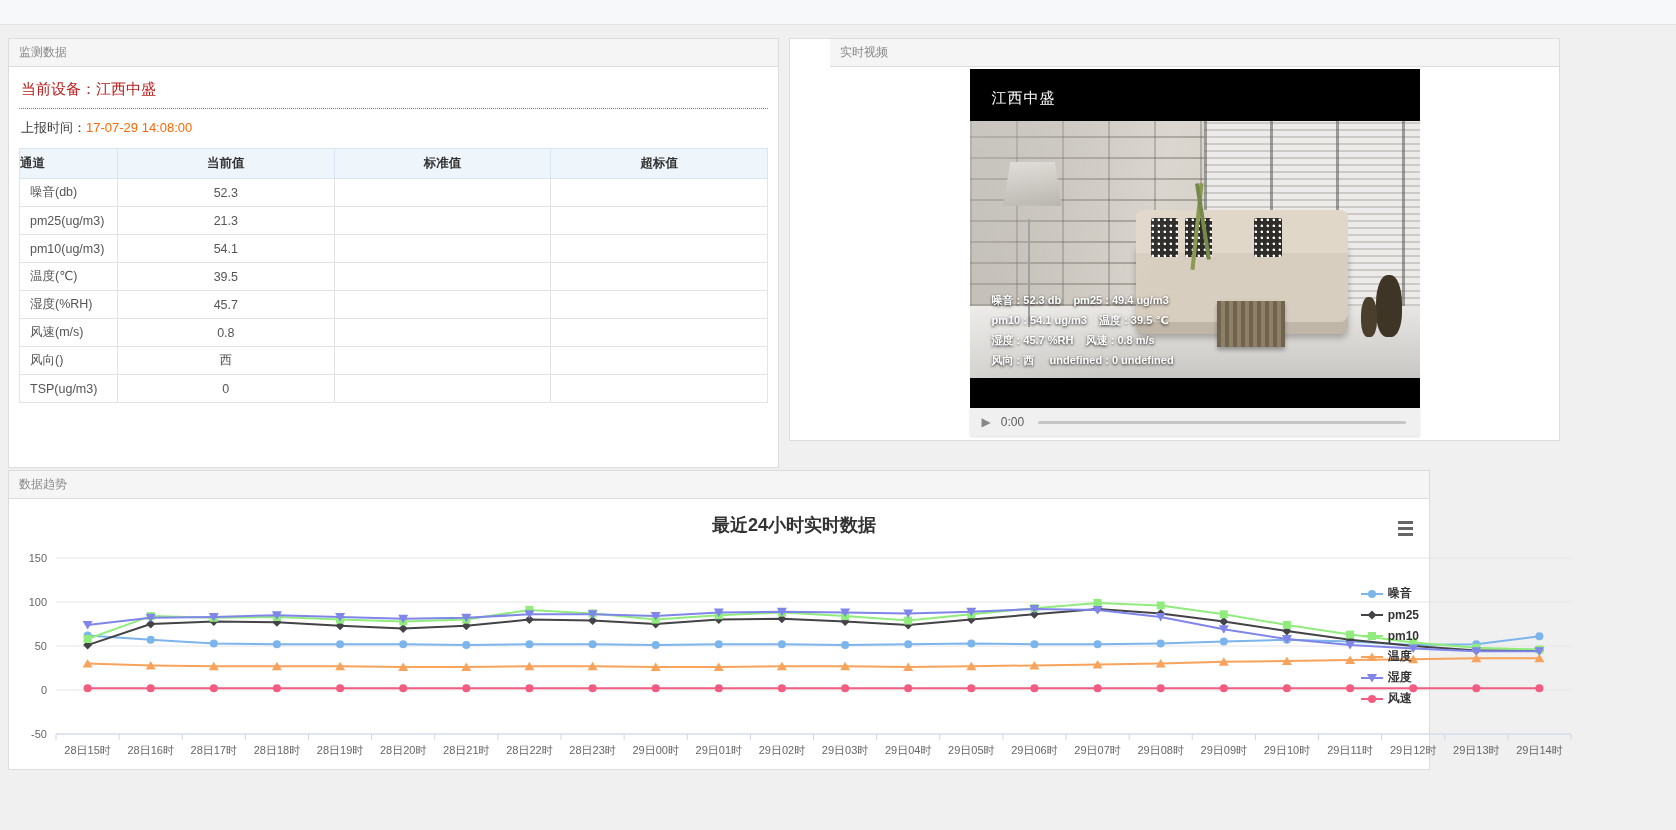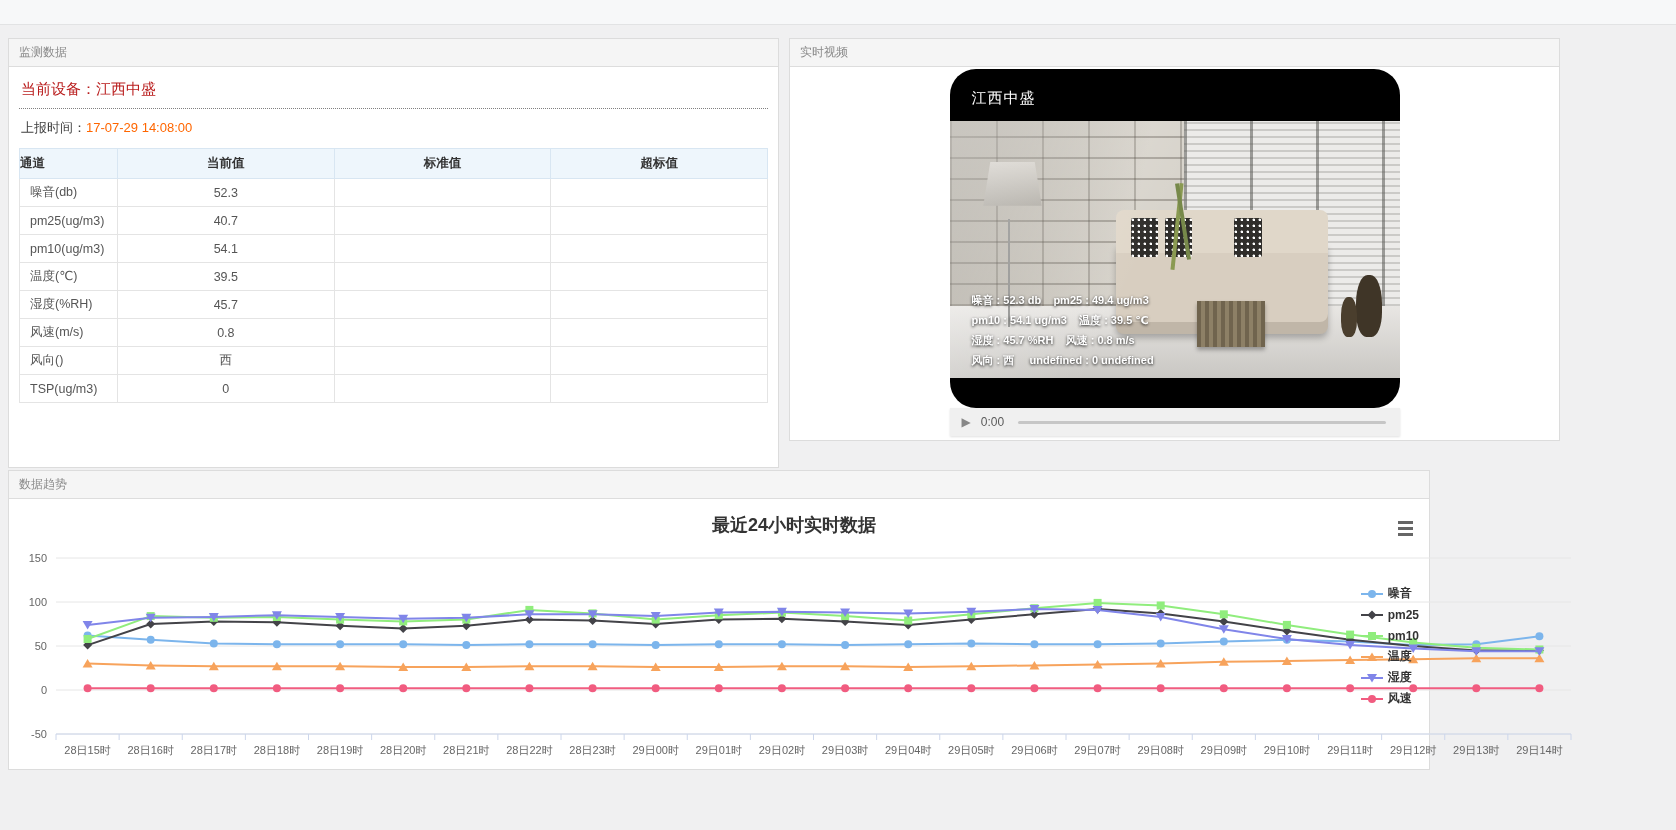--- a/index.html
+++ b/index.html
@@ -2,35 +2,35 @@
 <html><head>
 <meta charset="utf-8">
 <style>
   * { margin:0; padding:0; box-sizing:border-box; }
   html,body { width:1676px; height:830px; }
   body { background:#f0f0f1; font-family:"Liberation Sans","DejaVu Sans",sans-serif; position:relative; overflow:hidden; }
   .topbar { position:absolute; left:0; top:0; width:1676px; height:25px; background:#f7f8f9; border-bottom:1px solid #e2e3e4; }
   .panel { position:absolute; background:#fff; border:1px solid #dcdcdc; }
   .panel-header { height:28px; line-height:27px; background:#f5f5f5; border-bottom:1px solid #dddddd; color:#8a8a8a; font-size:12px; padding-left:10px; }
   .panel1 { left:8px; top:38px; width:771px; height:430px; }
-  .panel2 { left:789px; top:38px; width:771px; height:403px; }
+  .panel2 { left:789px; top:38px; width:771px; height:403px;padding-left:40px; }
   .panel3 { left:8px; top:470px; width:1422px; height:300px; }
   .p1-body { padding:6px 10px; }
   .device-line { font-size:15px; color:#b91c1c; padding:7px 2px 9px 2px; border-bottom:1px dotted #808080; }
   .report-line { font-size:13px; color:#404040; padding:10px 2px 8px 2px; }
   .report-line .val { color:#ff6600; }
   table.mon { width:100%; border-collapse:collapse; margin-top:3px; font-size:12.5px; table-layout:fixed; }
   table.mon col.c1 { width:98px; }
   table.mon th { background:#eef6fc; border:1px solid #d8e6f2; height:30px; font-weight:bold; color:#333; }
   table.mon th:first-child { text-align:left; }
   table.mon td { border:1px solid #e4e4e4; height:28px; color:#555; padding:0 10px; }
   table.mon td.center { text-align:center; padding:0; }
   
   .video-wrap { width:450px; margin:2px auto 0 auto; }
-  .video-screen { position:relative; width:450px; height:339px; background:#000; overflow:hidden;border-radius:26px; }
+  .video-screen { position:relative; width:450px; height:339px; background:#000; overflow:hidden; }
   .video-title { position:absolute; left:22px; top:20px; color:#fff; font-size:15px; letter-spacing:1px; z-index:5; }
   .scene { position:absolute; left:0; top:52px; width:450px; height:257px; background:linear-gradient(#b9b6b0,#e4e2de 55%,#d8d6d2); }
   .stone-wall { position:absolute; left:0; top:0; width:53%; height:72%;
     background:
       repeating-linear-gradient(90deg, rgba(70,64,55,.28) 0 2px, rgba(0,0,0,0) 2px 46px),
       repeating-linear-gradient(0deg, rgba(70,64,55,.33) 0 2px, rgba(0,0,0,0) 2px 21px),
       linear-gradient(100deg,#a8a399,#d8d4cc 75%); }
   .window-blinds { position:absolute; right:0; top:0; width:48%; height:80%;
     background:
       repeating-linear-gradient(90deg, rgba(88,88,84,.55) 0 3px, rgba(0,0,0,0) 3px 66px),
@@ -99,21 +99,21 @@
         </thead>
       <tbody id="mt-body">
           <tr>
             <td>噪音(db)</td>
             <td class="center">52.3</td>
             <td class="center"></td>
             <td class="center"></td>
           </tr>
           <tr>
             <td>pm25(ug/m3)</td>
-            <td class="center">40.7</td>
+            <td class="center">21.3</td>
             <td class="center"></td>
             <td class="center"></td>
           </tr>
           <tr>
             <td>pm10(ug/m3)</td>
             <td class="center">54.1</td>
             <td class="center"></td>
             <td class="center"></td>
           </tr>
           <tr>

